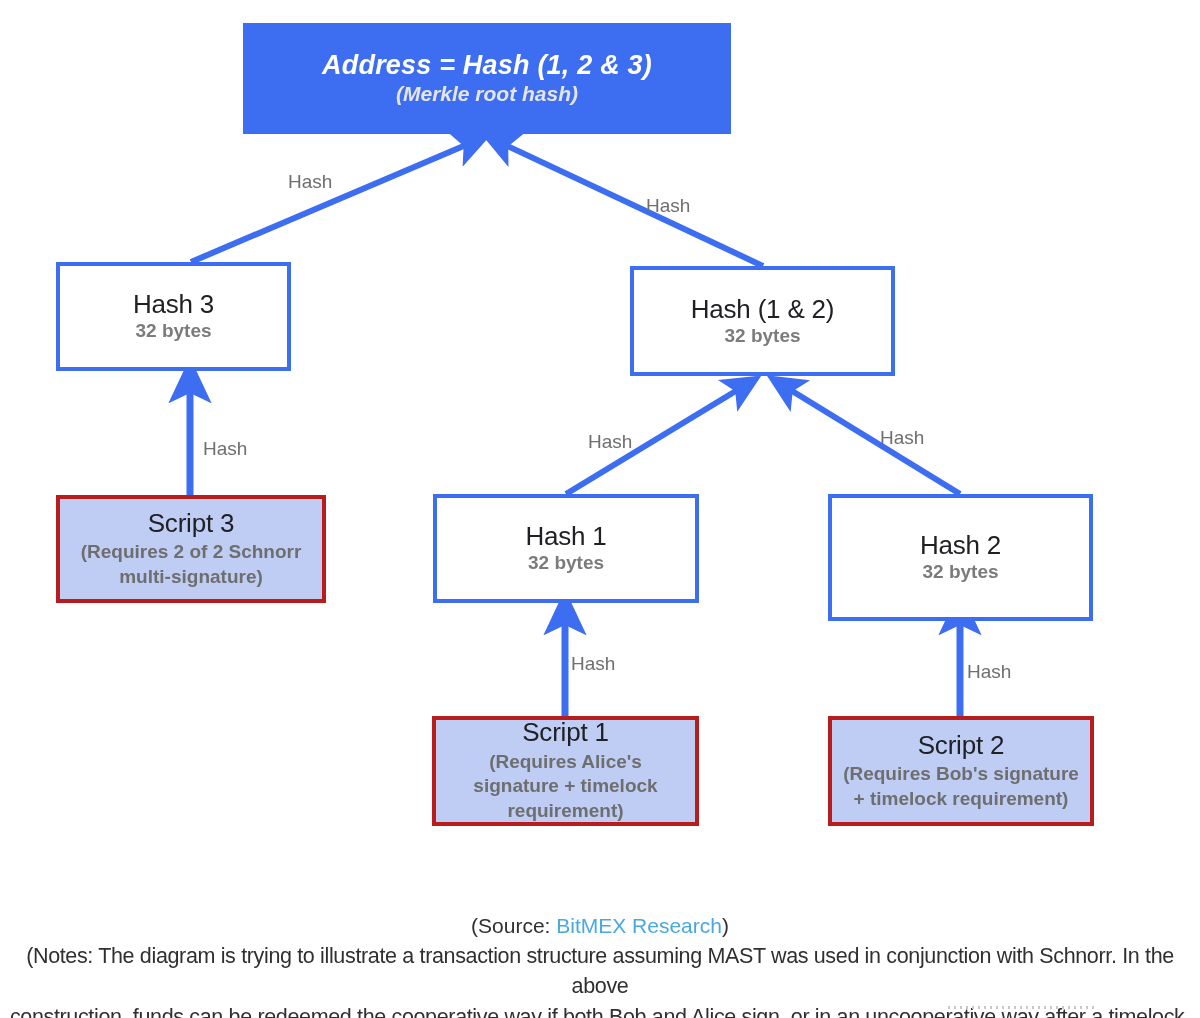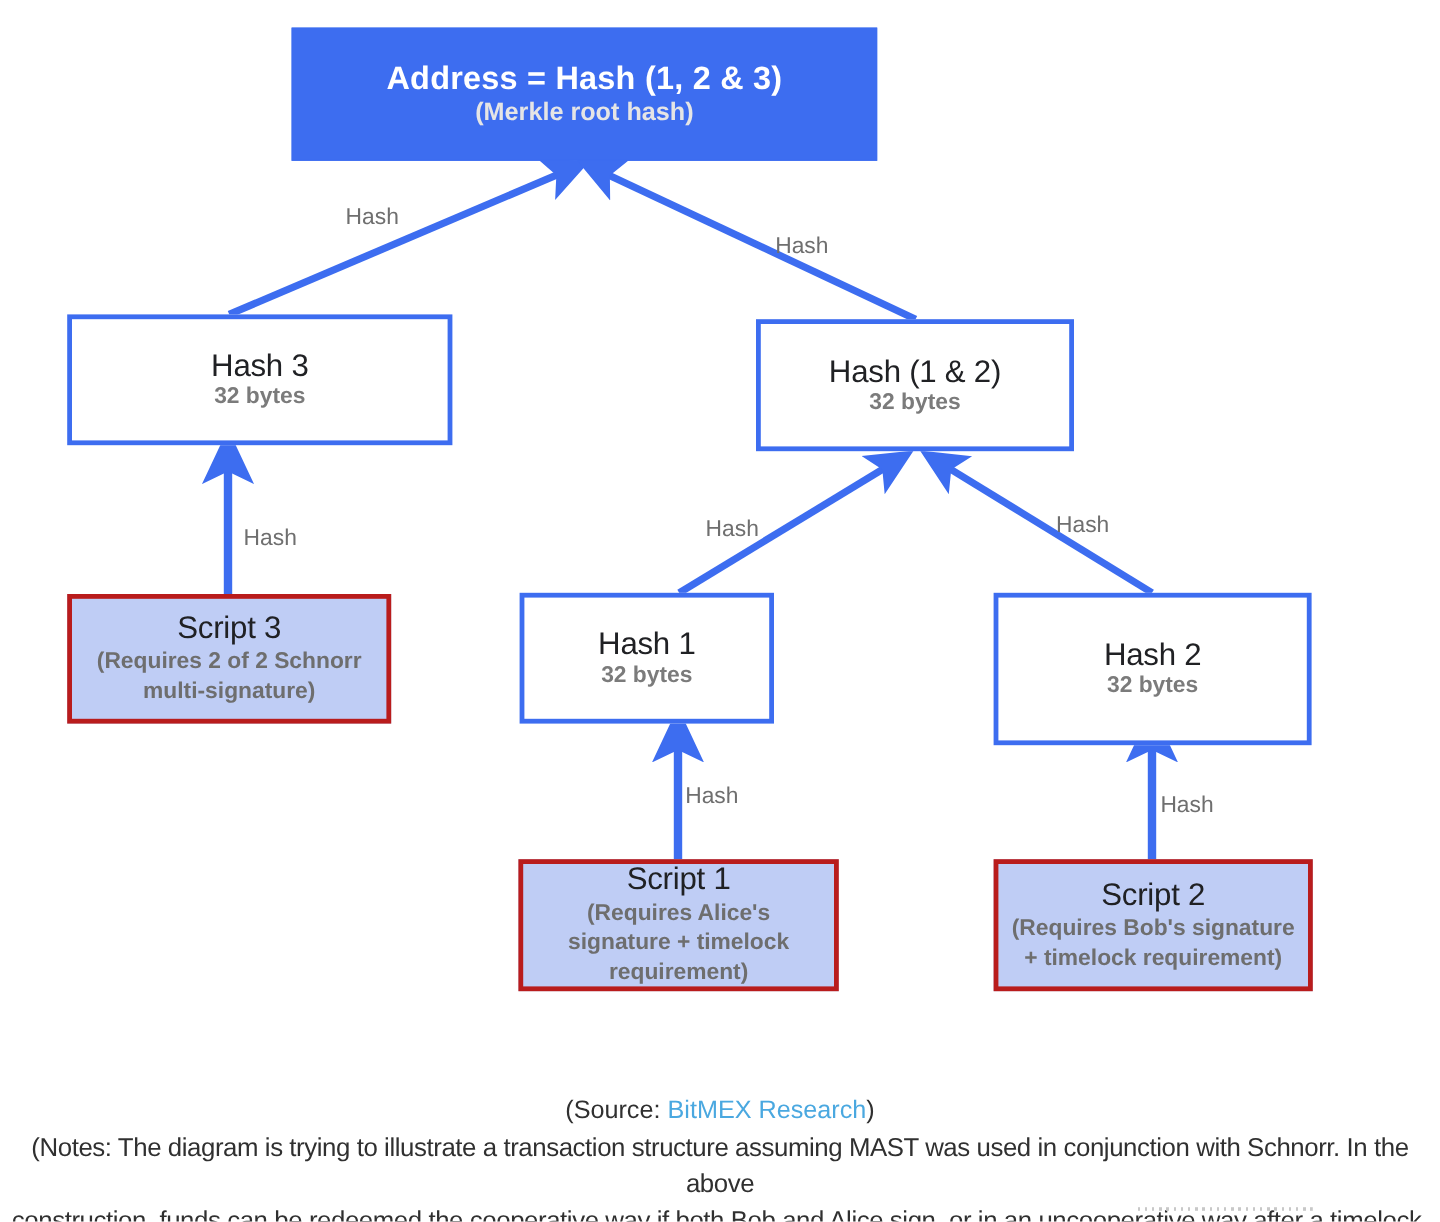--- a/index.html
+++ b/index.html
@@ -149,41 +149,41 @@
 
     <line x1="566" y1="494" x2="744" y2="386" stroke="#3d6df0" stroke-width="6" marker-end="url(#ah)"></line>
 
     <line x1="960" y1="494" x2="784" y2="386" stroke="#3d6df0" stroke-width="6" marker-end="url(#ah)"></line>
 
     <line x1="565" y1="716" x2="565" y2="613" stroke="#3d6df0" stroke-width="7" marker-end="url(#ah)"></line>
 
     <line x1="960" y1="716" x2="960" y2="613" stroke="#3d6df0" stroke-width="7" marker-end="url(#ah)"></line>
   </svg>
 
-  <div class="node root" style="left:243px; top:23px; width:488px; height:111px;">
+  <div class="node root" style="left:243px; top:23px; width:488px; height:111px;font-style:italic;">
     <div class="title">Address = Hash (1, 2 &amp; 3)</div>
     <div class="sub">(Merkle root hash)</div>
   </div>
 
-  <div class="node hash" style="left:56px; top:262px; width:321px; height:109px;">
+  <div class="node hash" style="left:56px; top:262px; width:235px; height:109px;">
     <div class="title">Hash 3</div>
     <div class="sub">32 bytes</div>
   </div>
 
   <div class="node hash" style="left:630px; top:266px; width:265px; height:110px;">
     <div class="title">Hash (1 &amp; 2)</div>
     <div class="sub">32 bytes</div>
   </div>
 
   <div class="node script" style="left:56px; top:495px; width:270px; height:108px; padding:0 8px;">
     <div class="title">Script 3</div>
     <div class="sub">(Requires 2 of 2 Schnorr multi-signature)</div>
   </div>
 
-  <div class="node hash" style="left:433px; top:494px; width:212px; height:109px;">
+  <div class="node hash" style="left:433px; top:494px; width:266px; height:109px;">
     <div class="title">Hash 1</div>
     <div class="sub">32 bytes</div>
   </div>
 
   <div class="node hash" style="left:828px; top:494px; width:265px; height:127px;">
     <div class="title">Hash 2</div>
     <div class="sub">32 bytes</div>
   </div>
 
   <div class="node script" style="left:432px; top:716px; width:267px; height:110px; padding:0 20px;">

